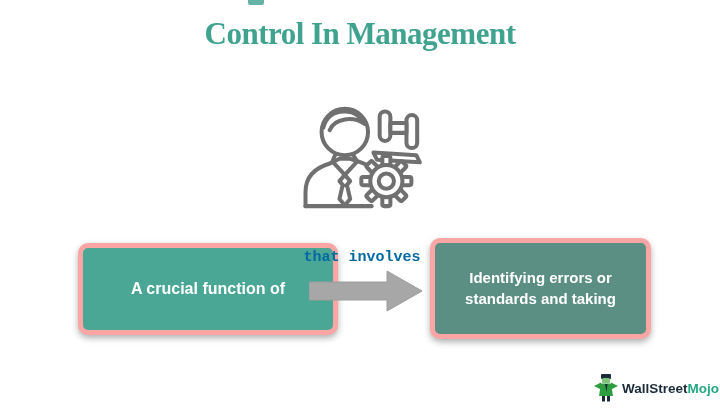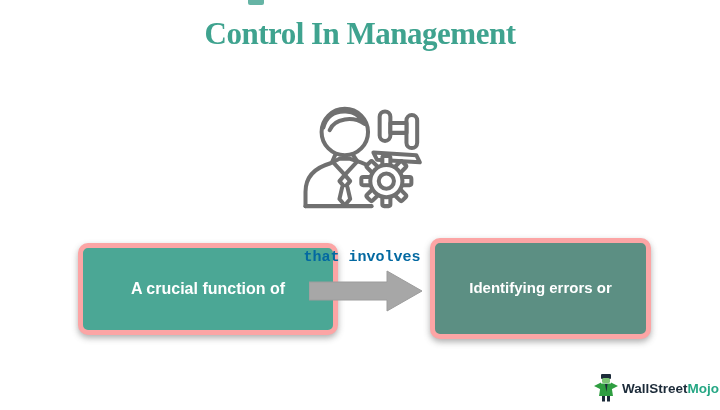--- a/index.html
+++ b/index.html
@@ -115,20 +115,21 @@
   <div class="connector-label">that involves</div>
   <div class="arrow-wrap">
     <svg width="115" height="44" viewBox="0 0 115 44">
       <polygon points="0,13 78,13 78,2 113,22 78,42 78,31 0,31" fill="#A7A7A7" stroke="#9C9C9C" stroke-width="1"></polygon>
     </svg>
   </div>
 
   <div class="box right-box">
     <div>
       <span class="line">Identifying errors or</span>
+      <span class="line">standards and taking</span>
     </div>
   </div>
 
   <div class="logo">
     <svg width="24" height="28" viewBox="0 0 24 28">
       <rect x="7" y="0" width="10" height="5" rx="1" fill="#1C2B39"></rect>
       <rect x="8" y="4" width="8" height="5" rx="1.5" fill="#7CC576"></rect>
       <polygon points="0,12 7,8.5 7,15.5" fill="#2F9E41"></polygon>
       <polygon points="24,12 17,8.5 17,15.5" fill="#2F9E41"></polygon>
       <polygon points="7,9.5 17,9.5 19,22 5,22" fill="#2F9E41"></polygon>

